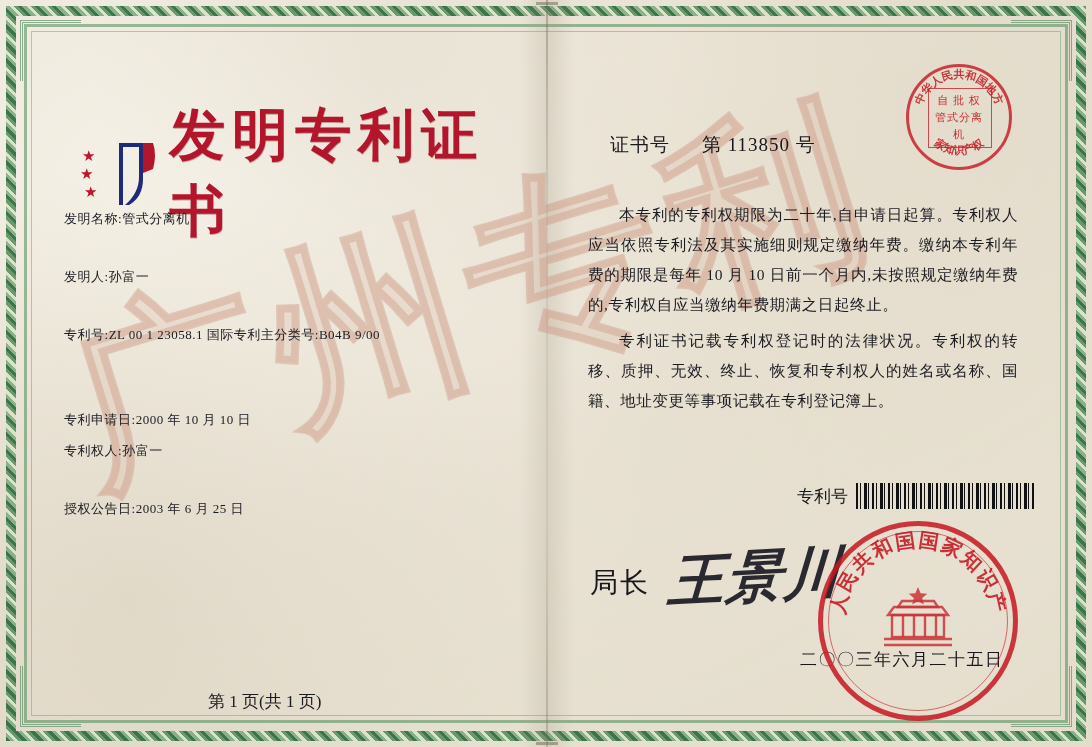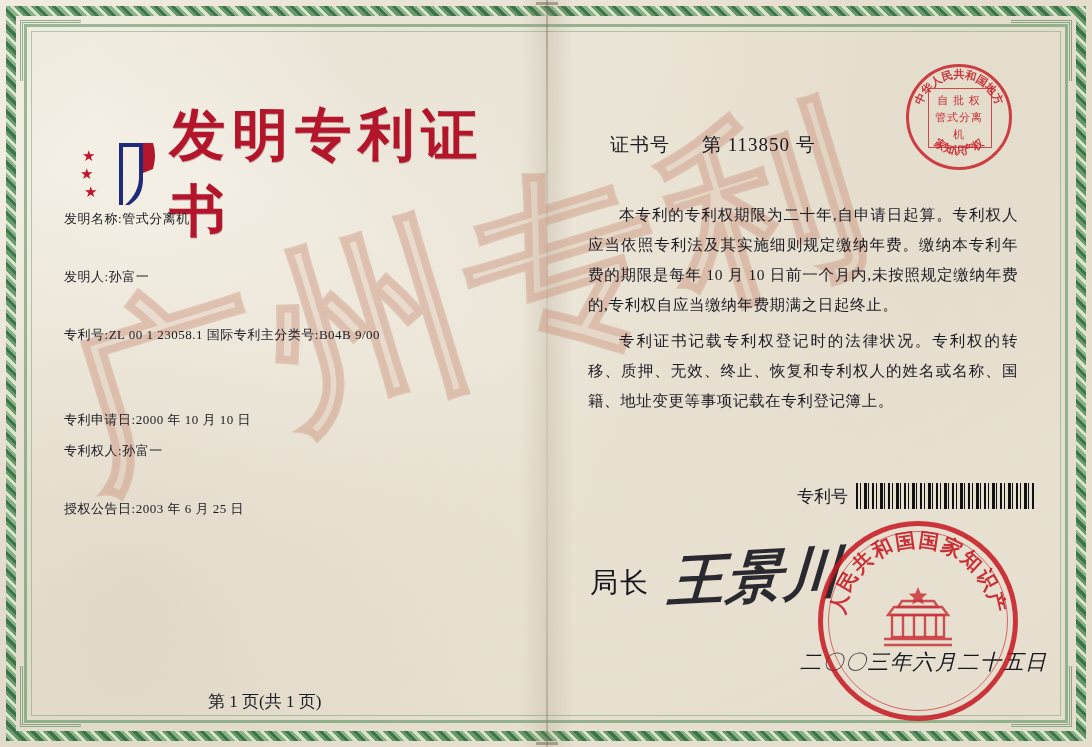--- a/index.html
+++ b/index.html
@@ -251,24 +251,23 @@
     font-style: italic;
     font-weight: bold;
     letter-spacing: 2px;
     transform: rotate(-3deg) skewX(-6deg);
     opacity: 0.92;
   }
 
   .issue-date {
     position: absolute;
     left: 240px; top: 608px;
-    font-size: 21px;
+    font-size: 17px;
     color: #17171d;
     letter-spacing: 1.5px;
-    font-style: italic;
   }
 
   
   .seal-big {
     position: absolute;
     left: 818px; top: 521px;
     width: 200px; height: 200px;
     pointer-events: none;
   }
   .seal-big .ring {

